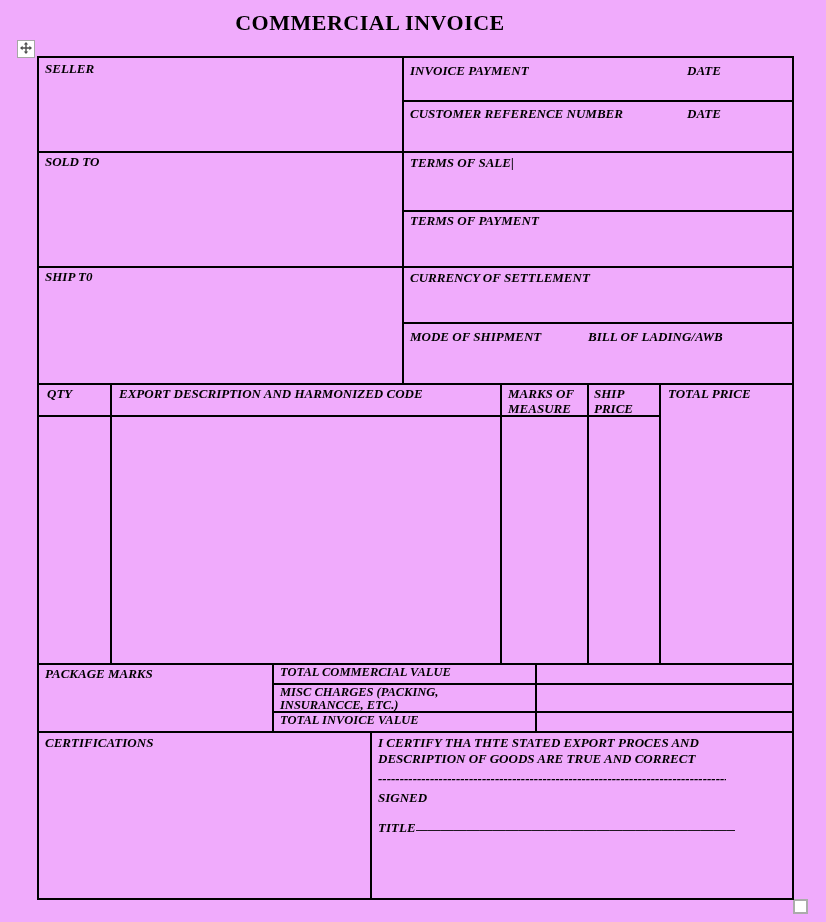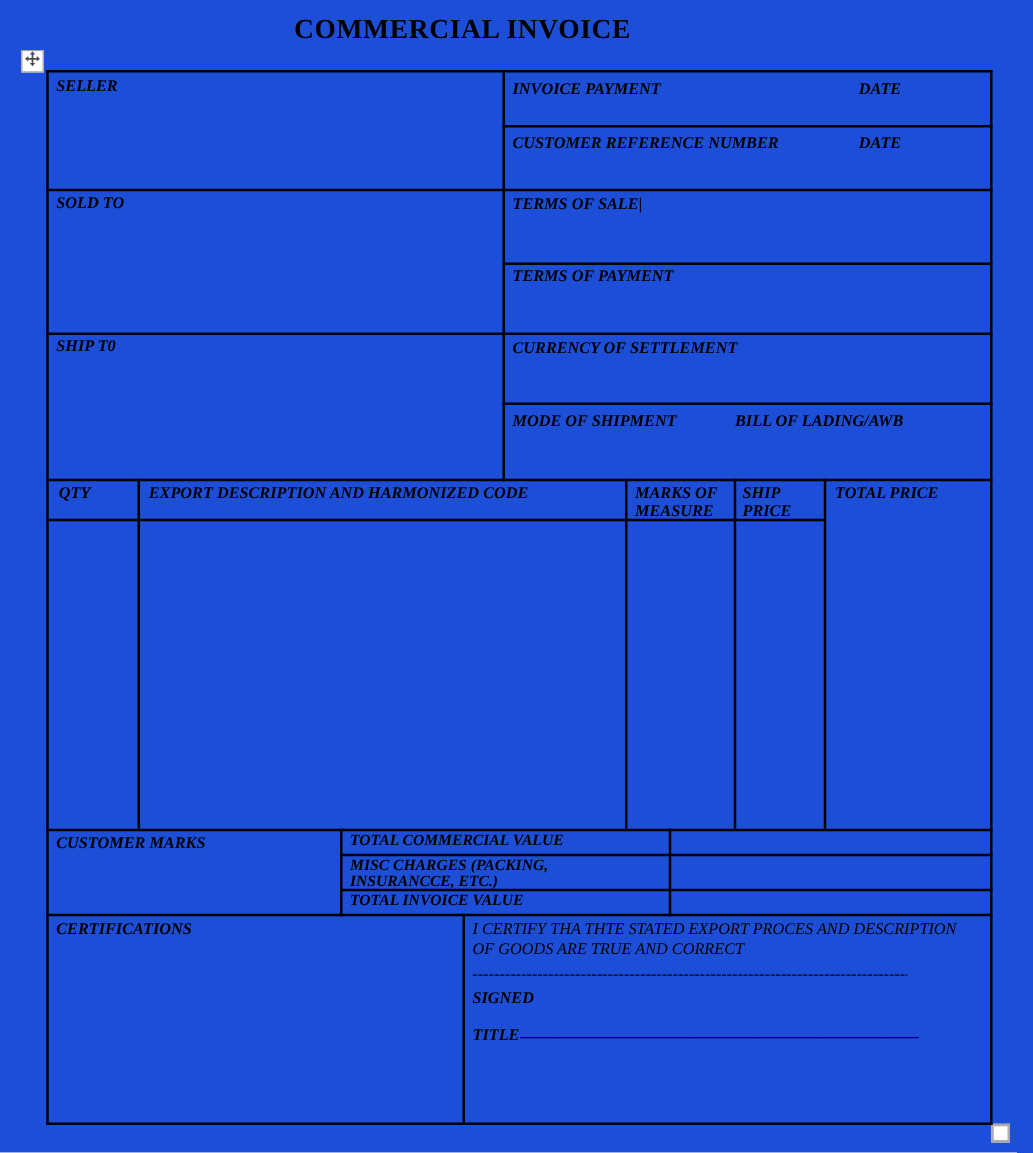--- a/index.html
+++ b/index.html
@@ -1,36 +1,36 @@
 <!DOCTYPE html>
 <html><head>
 <meta charset="utf-8">
 <style>
   html,body{margin:0;padding:0;background:#ffffff;}
-  .page{position:relative;width:826px;height:922px;background:#1d4ed8;overflow:hidden;
+  .page{position:relative;width:826px;height:922px;background:#f0abfc;overflow:hidden;
         font-family:"Liberation Serif", serif;color:#000;}
   .title{position:absolute;left:0;top:10px;width:740px;text-align:center;
          font-size:22px;font-weight:bold;letter-spacing:.5px;font-style:normal;}
   .hl,.vl{position:absolute;background:#000;}
   .hl{height:2px;} .vl{width:2px;}
   .lbl{position:absolute;font-size:13px;font-weight:bold;font-style:italic;
        white-space:nowrap;line-height:15px;}
   .lbl.sm{font-size:12.5px;line-height:13px;}
   .lbl.wrap{white-space:normal;}
   .field{position:absolute;background:transparent;}
   .rule-dashed{position:absolute;font-size:13px;font-weight:bold;font-style:italic;
        width:348px;overflow:hidden;white-space:nowrap;letter-spacing:0;}
   .title-rule{display:inline-block;width:319px;overflow:hidden;white-space:nowrap;
        vertical-align:baseline;}
   .handle{position:absolute;background:#fff;box-sizing:border-box;}
   .move-handle{left:17px;top:40px;width:18px;height:18px;border:1px solid #a6a6a6;
        display:flex;align-items:center;justify-content:center;}
   .resize-handle{left:793px;top:899px;width:15px;height:15px;border:2px solid #ababab;}
   .cert-statement{position:absolute;left:378px;top:735px;width:402px;
-       font-size:13px;font-weight:normal;font-style:italic;line-height:16px;}
+       font-size:13px;font-weight:bold;font-style:italic;line-height:16px;}
 </style>
 </head>
 <body>
 
 <div class="page">
 
   <div class="title">COMMERCIAL INVOICE</div>
 
   <div class="handle move-handle">
     <span>
@@ -100,21 +100,21 @@
   <span class="lbl" style="left:410px;top:270px;">CURRENCY OF SETTLEMENT</span>
   <span class="lbl" style="left:410px;top:329px;">MODE OF SHIPMENT</span>
   <span class="lbl" style="left:588px;top:329px;">BILL OF LADING/AWB</span>
 
   <span class="lbl" style="left:47px;top:386px;">QTY</span>
   <span class="lbl" style="left:119px;top:386px;">EXPORT DESCRIPTION AND HARMONIZED CODE</span>
   <span class="lbl wrap" style="left:508px;top:386px;width:75px;">MARKS OF MEASURE</span>
   <span class="lbl wrap" style="left:594px;top:386px;width:58px;">SHIP PRICE</span>
   <span class="lbl" style="left:668px;top:386px;">TOTAL PRICE</span>
 
-  <span class="lbl" style="left:45px;top:666px;">CUSTOMER MARKS</span>
+  <span class="lbl" style="left:45px;top:666px;">PACKAGE MARKS</span>
   <span class="lbl sm" style="left:280px;top:666px;">TOTAL COMMERCIAL VALUE</span>
   <span class="lbl sm wrap" style="left:280px;top:686px;width:240px;font-style:italic;">MISC CHARGES (PACKING, INSURANCCE, ETC.)</span>
   <span class="lbl sm" style="left:280px;top:714px;">TOTAL INVOICE VALUE</span>
 
   <span class="lbl" style="left:45px;top:735px;">CERTIFICATIONS</span>
   <div class="cert-statement">I CERTIFY THA THTE STATED EXPORT PROCES AND DESCRIPTION OF GOODS ARE TRUE AND CORRECT</div>
   <div class="rule-dashed" style="left:378px;top:771px;">----------------------------------------------------------------------------------------------------</div>
   <span class="lbl" style="left:378px;top:790px;">SIGNED</span>
   <span class="lbl" style="left:378px;top:817px;"><span>TITLE</span><span class="title-rule">____________________________________________________________</span></span>
 

